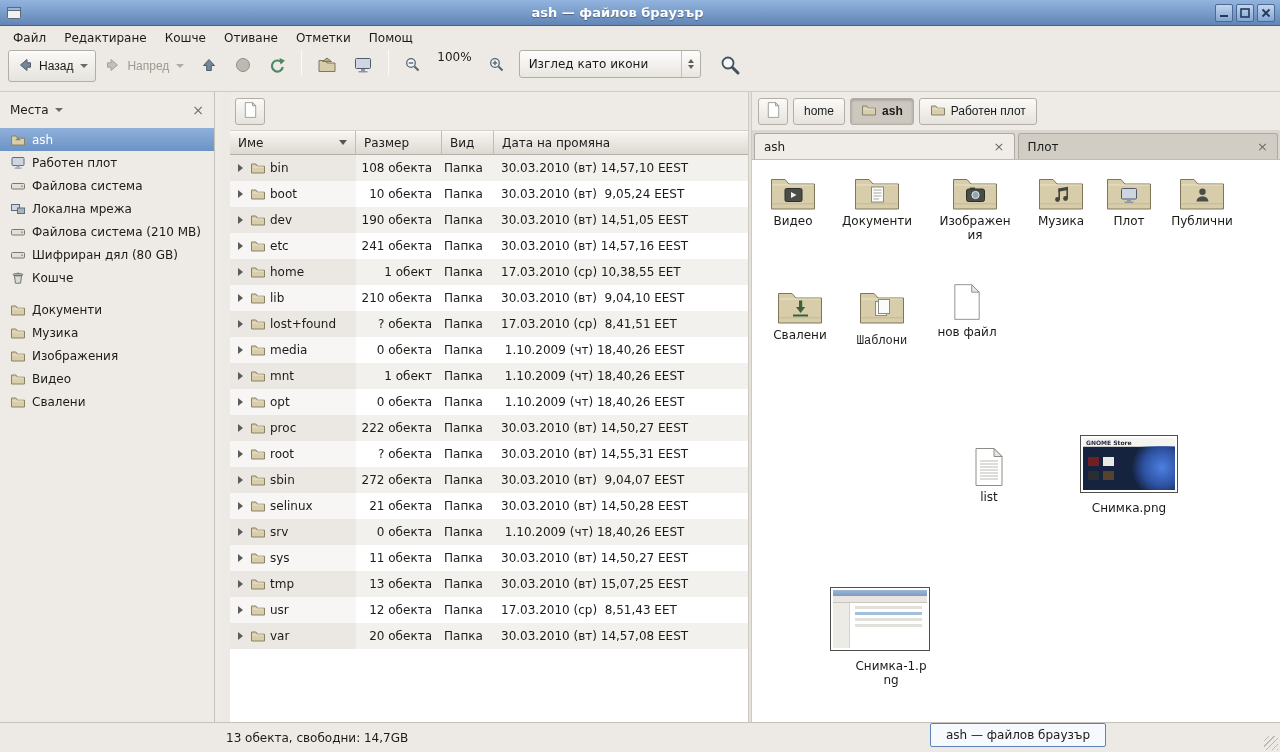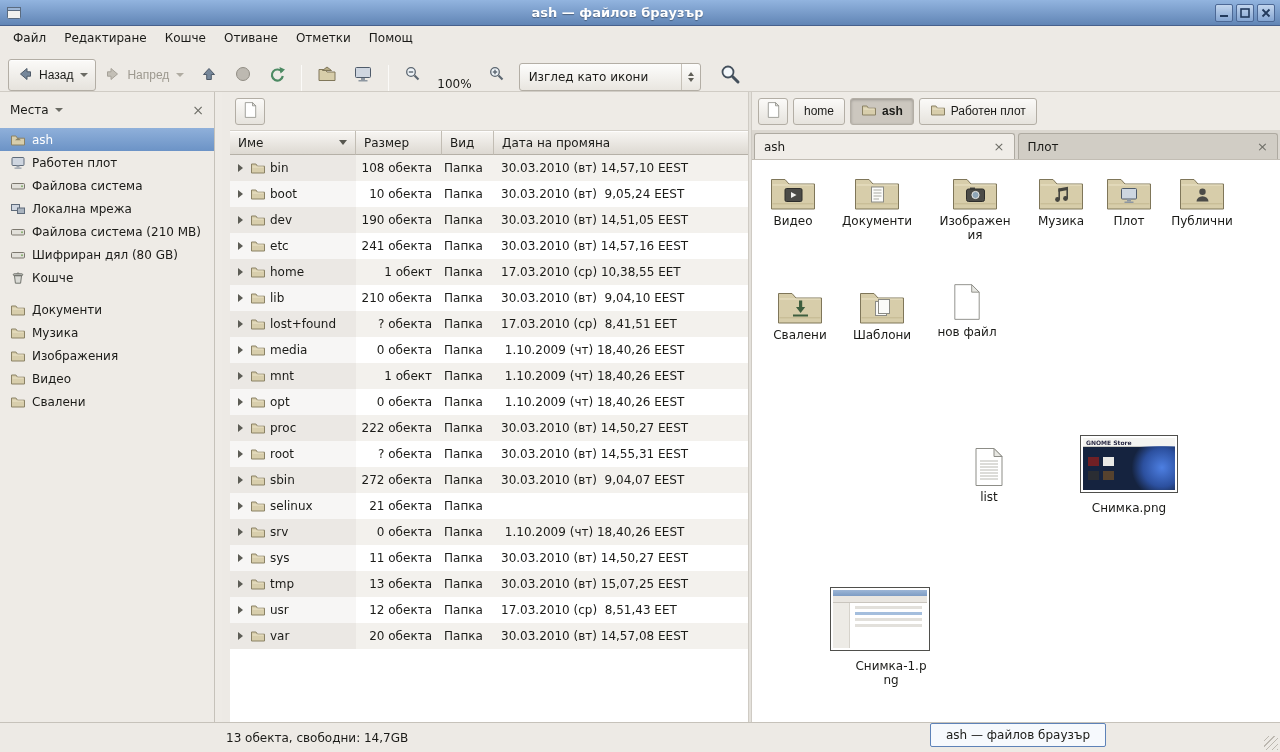--- a/index.html
+++ b/index.html
@@ -18,21 +18,21 @@
   .wbtn { width:18px; height:18px; margin-left:3px; border:1px solid #4c6895; border-radius:2px;
     background:linear-gradient(#c3d6ee,#84a5d2); display:flex; align-items:center; justify-content:center; }
 
   
   .menubar { position:absolute; top:26px; left:0; right:0; height:24px; background:#edeae5;
     display:flex; align-items:center; padding-left:4px; }
   .menu-item { padding:4px 9px; cursor:default; }
 
   
   .toolbar { position:absolute; top:50px; left:0; right:0; height:42px; background:#edeae5;
-    border-bottom:1px solid #d0ccc5; display:flex; align-items:flex-end; padding:0 8px; }
+    border-bottom:1px solid #d0ccc5; display:flex; align-items:flex-start; padding:0 8px; }
   .tbtn { height:32px; display:flex; align-items:center; gap:5px; padding:0 7px;
     border:1px solid transparent; border-radius:3px; background:transparent; font-size:12px; color:#1b1b18; }
   .tbtn.raised { border-color:#b3aea5; background:linear-gradient(#fbfaf8,#e6e3dd);
     box-shadow:inset 0 1px 0 rgba(255,255,255,.7); }
   .tbtn.disabled { color:#9d998f; }
   .chev { width:0; height:0; border-left:4px solid transparent; border-right:4px solid transparent;
     border-top:4px solid #6b6b64; margin-left:2px; }
   .chev.dim { border-top-color:#b0aca2; }
   .tsep { width:1px; height:26px; background:#d2cec7; border-right:1px solid #fbfaf8; margin:0 7px; }
   .zoom-label { padding:0 8px; }
@@ -605,20 +605,21 @@
             <span class="fi">
               <svg width="16" height="16" viewBox="0 0 16 16">
                 <path d="M1.5 4 h4.4 l1.6 2.2 H14.5 V13 H1.5 z" fill="#d8ceac" stroke="#8b8265"></path>
                 <path d="M2.5 7 H13.5" stroke="#ece4c8"></path>
               </svg>
             </span>
             <span>selinux</span>
           </div>
           <div class="cell cell-size">21 обекта</div>
           <div class="cell cell-type">Папка</div>
+          <div class="cell cell-date">30.03.2010 (вт) 14,50,28 EEST</div>
         </div>
         <div class="lrow odd">
           <div class="cell cell-name">
             <span class="expander"></span>
             <span class="fi">
               <svg width="16" height="16" viewBox="0 0 16 16">
                 <path d="M1.5 4 h4.4 l1.6 2.2 H14.5 V13 H1.5 z" fill="#d8ceac" stroke="#8b8265"></path>
                 <path d="M2.5 7 H13.5" stroke="#ece4c8"></path>
               </svg>
             </span>
@@ -834,21 +835,21 @@
         <div class="ivi" style="left: 85px; top: 127px;">
           <div class="ic">
             <svg width="48" height="38" viewBox="0 0 48 38">
               <path d="M2.5 6.5 h13.5 l4 4.5 H45.5 v25 H2.5 z" fill="#d7cdaa" stroke="#7f7659"></path>
               <path d="M3.5 12 H44.5" stroke="#ece4c8"></path>
               <path d="M3.5 30.8 h41" stroke="#c4b890"></path>
               <rect x="17.5" y="14.5" width="11" height="14" fill="#fbfbf9" stroke="#8b8b85"></rect>
               <rect x="20.5" y="12.5" width="11" height="14" fill="#fbfbf9" stroke="#8b8b85"></rect>
             </svg>
           </div>
-          <div class="lbl" style="margin-top: 3px;">Шаблони</div>
+          <div class="lbl" style="margin-top: 9px; font-family: Liberation Mono, monospace;">Шаблони</div>
         </div>
         <div class="ivi" style="left: 170px; top: 123px;">
           <div class="ic">
             <svg width="30" height="38" viewBox="0 0 32 40">
               <path d="M3 1.5 h18 l8 8 V38.5 H3 z" fill="#ffffff" stroke="#8d8d87"></path>
               <path d="M21 1.5 l8 8 h-8 z" fill="#e7e7e2" stroke="#8d8d87"></path>
             </svg>
           </div>
           <div class="lbl" style="margin-top: 4px;">нов файл</div>
         </div>

